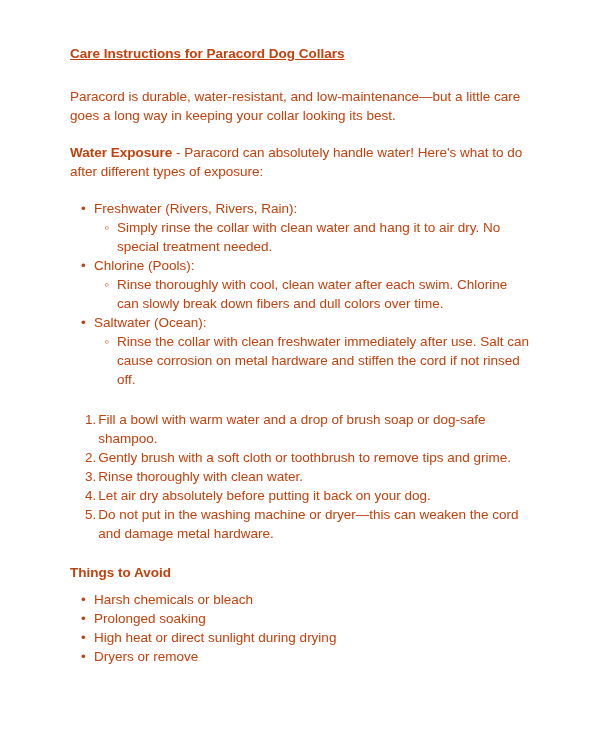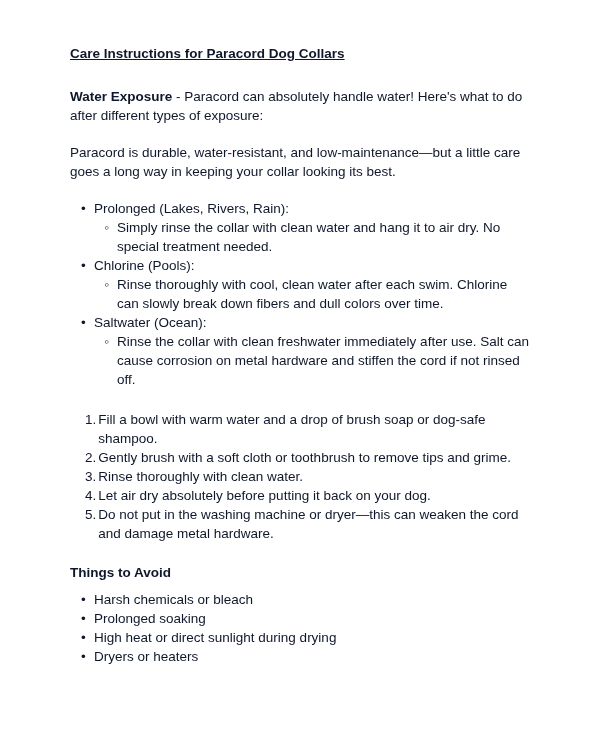--- a/index.html
+++ b/index.html
@@ -11,21 +11,21 @@
     overflow: hidden;
   }
   .content {
     box-sizing: border-box;
     width: 100%;
     height: 100%;
     padding: 44px 52px 0 70px;
     font-family: "Liberation Sans", sans-serif;
     font-size: 13.5px;
     line-height: 19px;
-    color: #0f172a;
+    color: #c2410c;
     -webkit-font-smoothing: antialiased;
   }
   .title {
     font-weight: bold;
     text-decoration: underline;
     margin: 0 0 24px 0;
     font-size: 13.5px;
   }
   p.para { margin: 18px 0; }
   p.heading-para { margin: 20px 0 8px 0; }
@@ -42,30 +42,30 @@
   .ol { margin: 21px 0 18px 0; }
 </style>
 </head>
 <body>
 
 <div class="page">
   <div class="content">
 
     <p class="title">Care Instructions for Paracord Dog Collars</p>
 
+    <p class="para"><span class="t">Paracord is durable, water-resistant, and low-maintenance—but a little care
+goes a long way in keeping your collar looking its best.</span></p>
+
     <p class="para"><strong class="inline-heading">Water Exposure</strong> <span class="t">- Paracord can absolutely handle water! Here's what to do
 after different types of exposure:</span></p>
-
-    <p class="para"><span class="t">Paracord is durable, water-resistant, and low-maintenance—but a little care
-goes a long way in keeping your collar looking its best.</span></p>
 
     <div class="list">
       <div class="li">
         <span class="m m1">•</span>
-        <span class="t">Prolonged (Lakes, Rivers, Rain):</span>
+        <span class="t">Freshwater (Rivers, Rivers, Rain):</span>
       </div>
       <div class="li">
         <span class="m m2">◦</span>
         <span class="t">Simply rinse the collar with clean water and hang it to air dry. No
 special treatment needed.</span>
       </div>
       <div class="li">
         <span class="m m1">•</span>
         <span class="t">Chlorine (Pools):</span>
       </div>
@@ -122,18 +122,18 @@
       <div class="li">
         <span class="m m1">•</span>
         <span class="t">Prolonged soaking</span>
       </div>
       <div class="li">
         <span class="m m1">•</span>
         <span class="t">High heat or direct sunlight during drying</span>
       </div>
       <div class="li">
         <span class="m m1">•</span>
-        <span class="t">Dryers or heaters</span>
+        <span class="t">Dryers or remove</span>
       </div>
     </div>
 
   </div>
 </div>
 
 </body></html>

